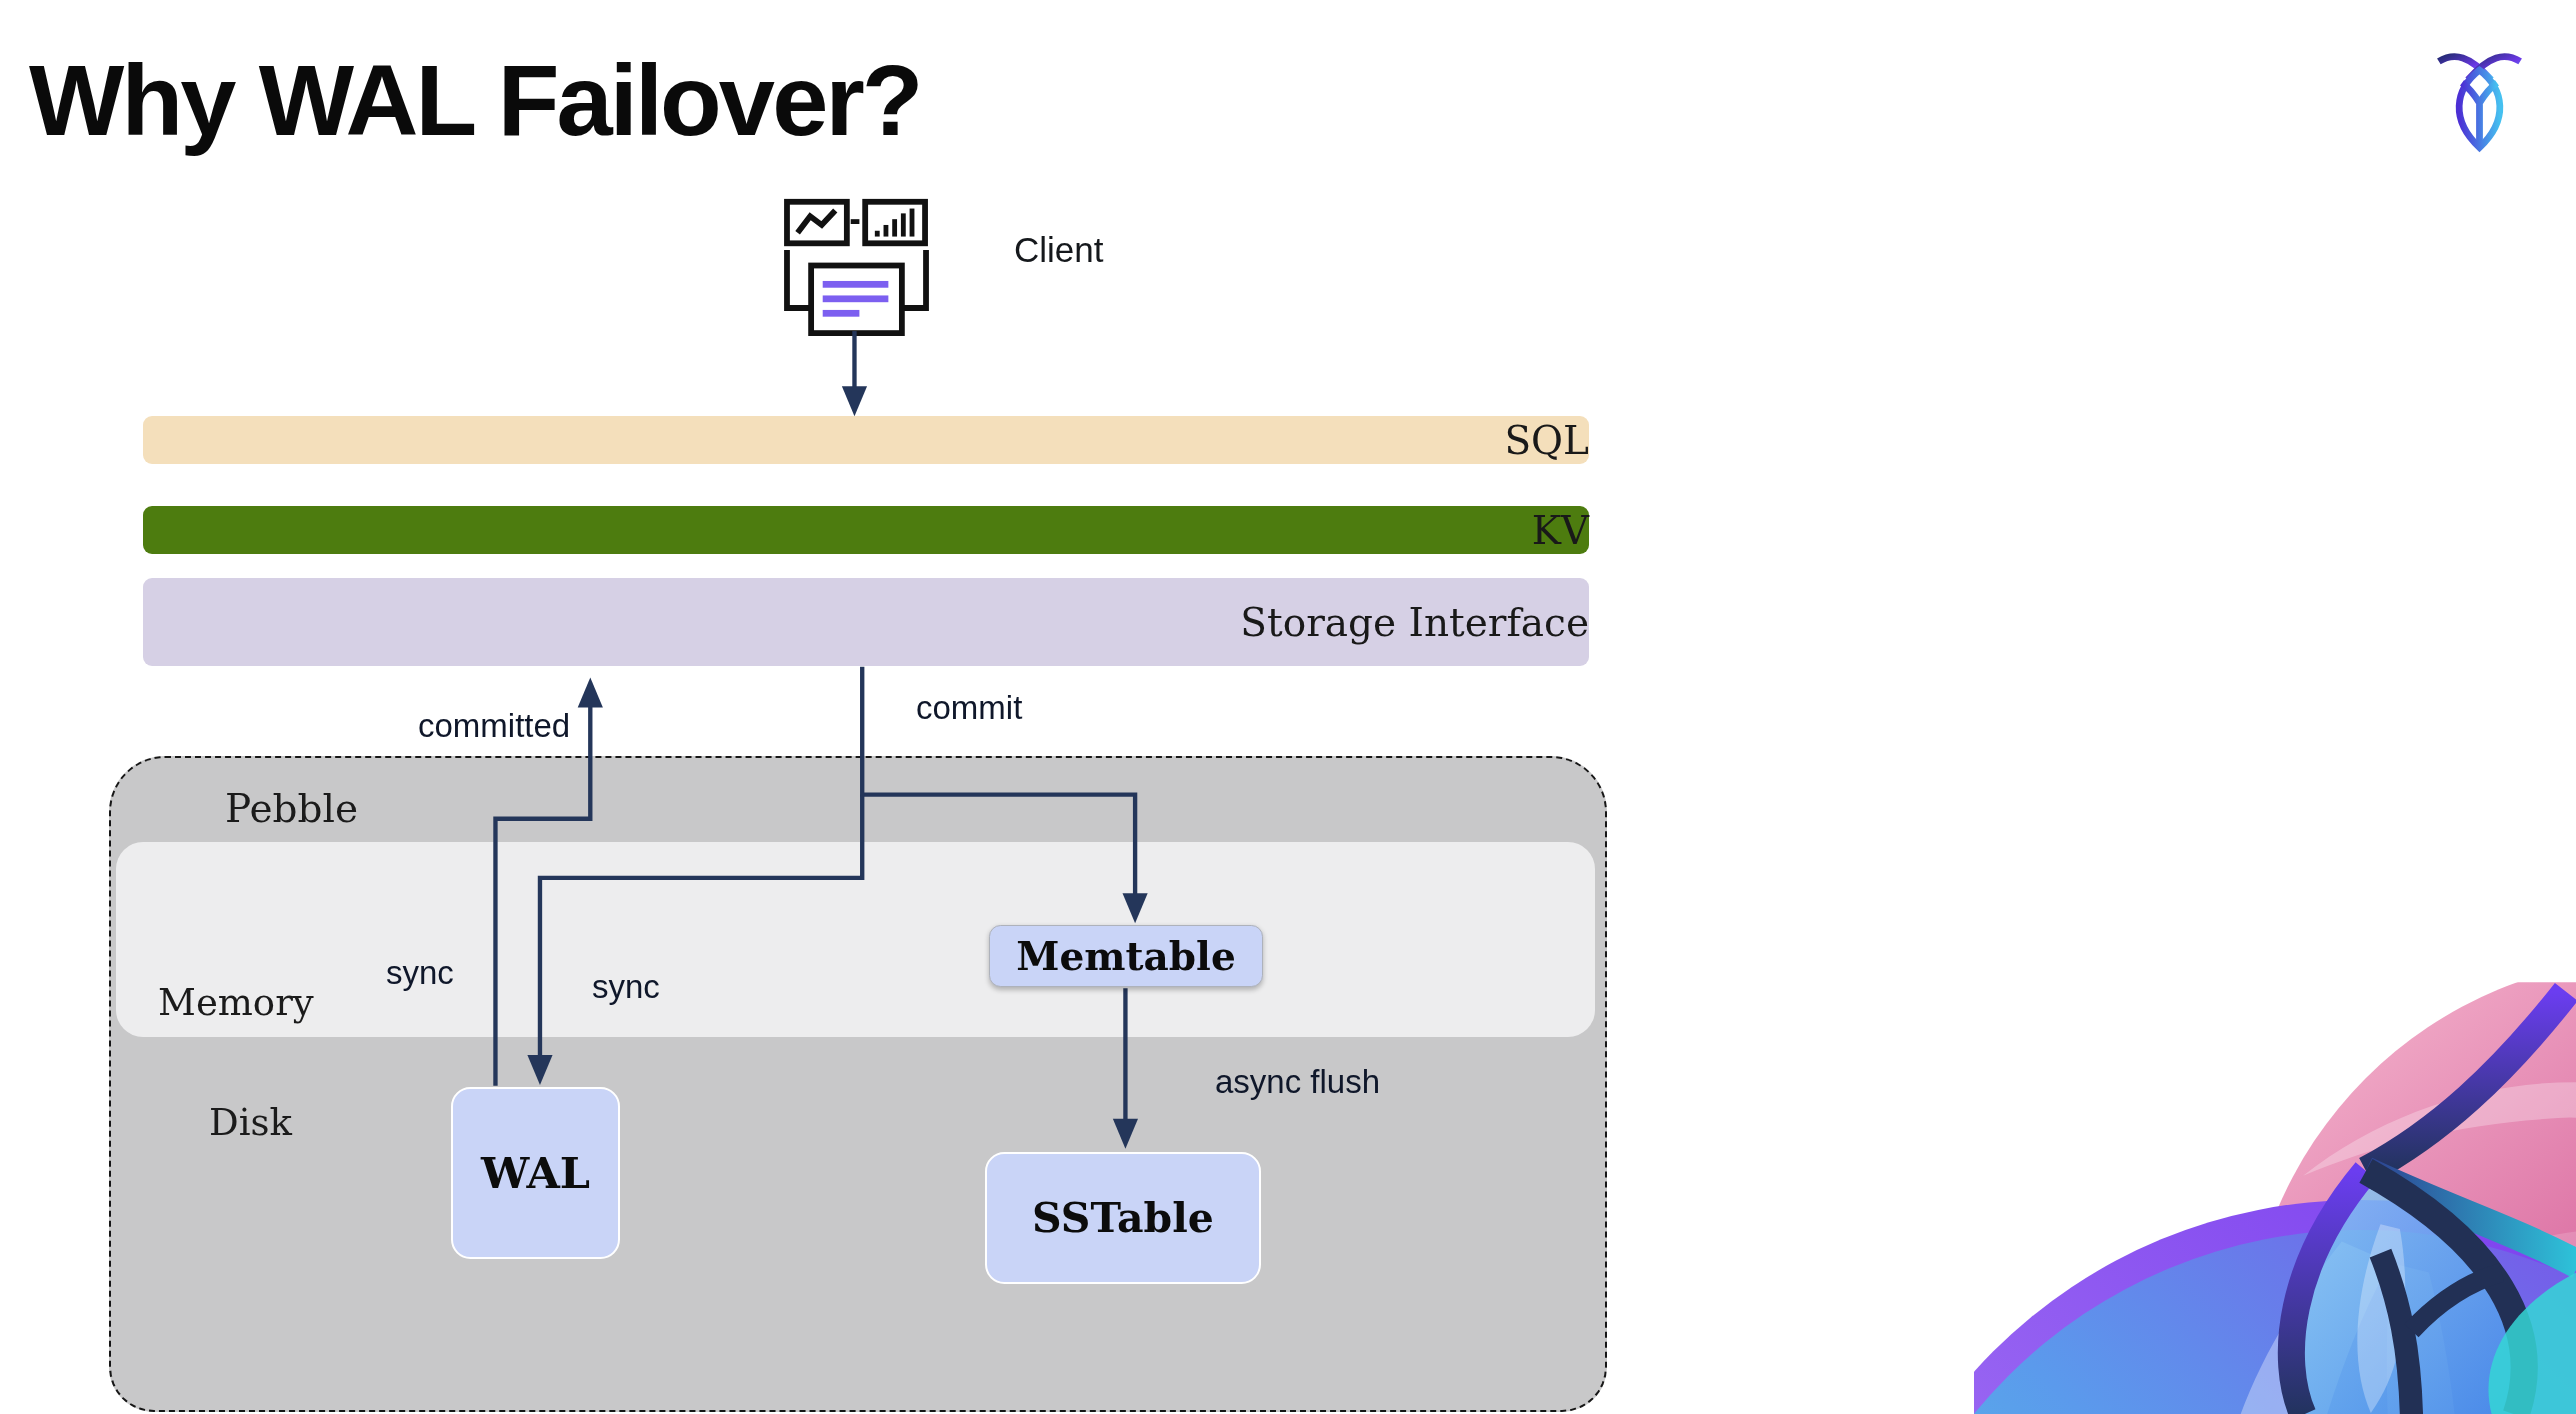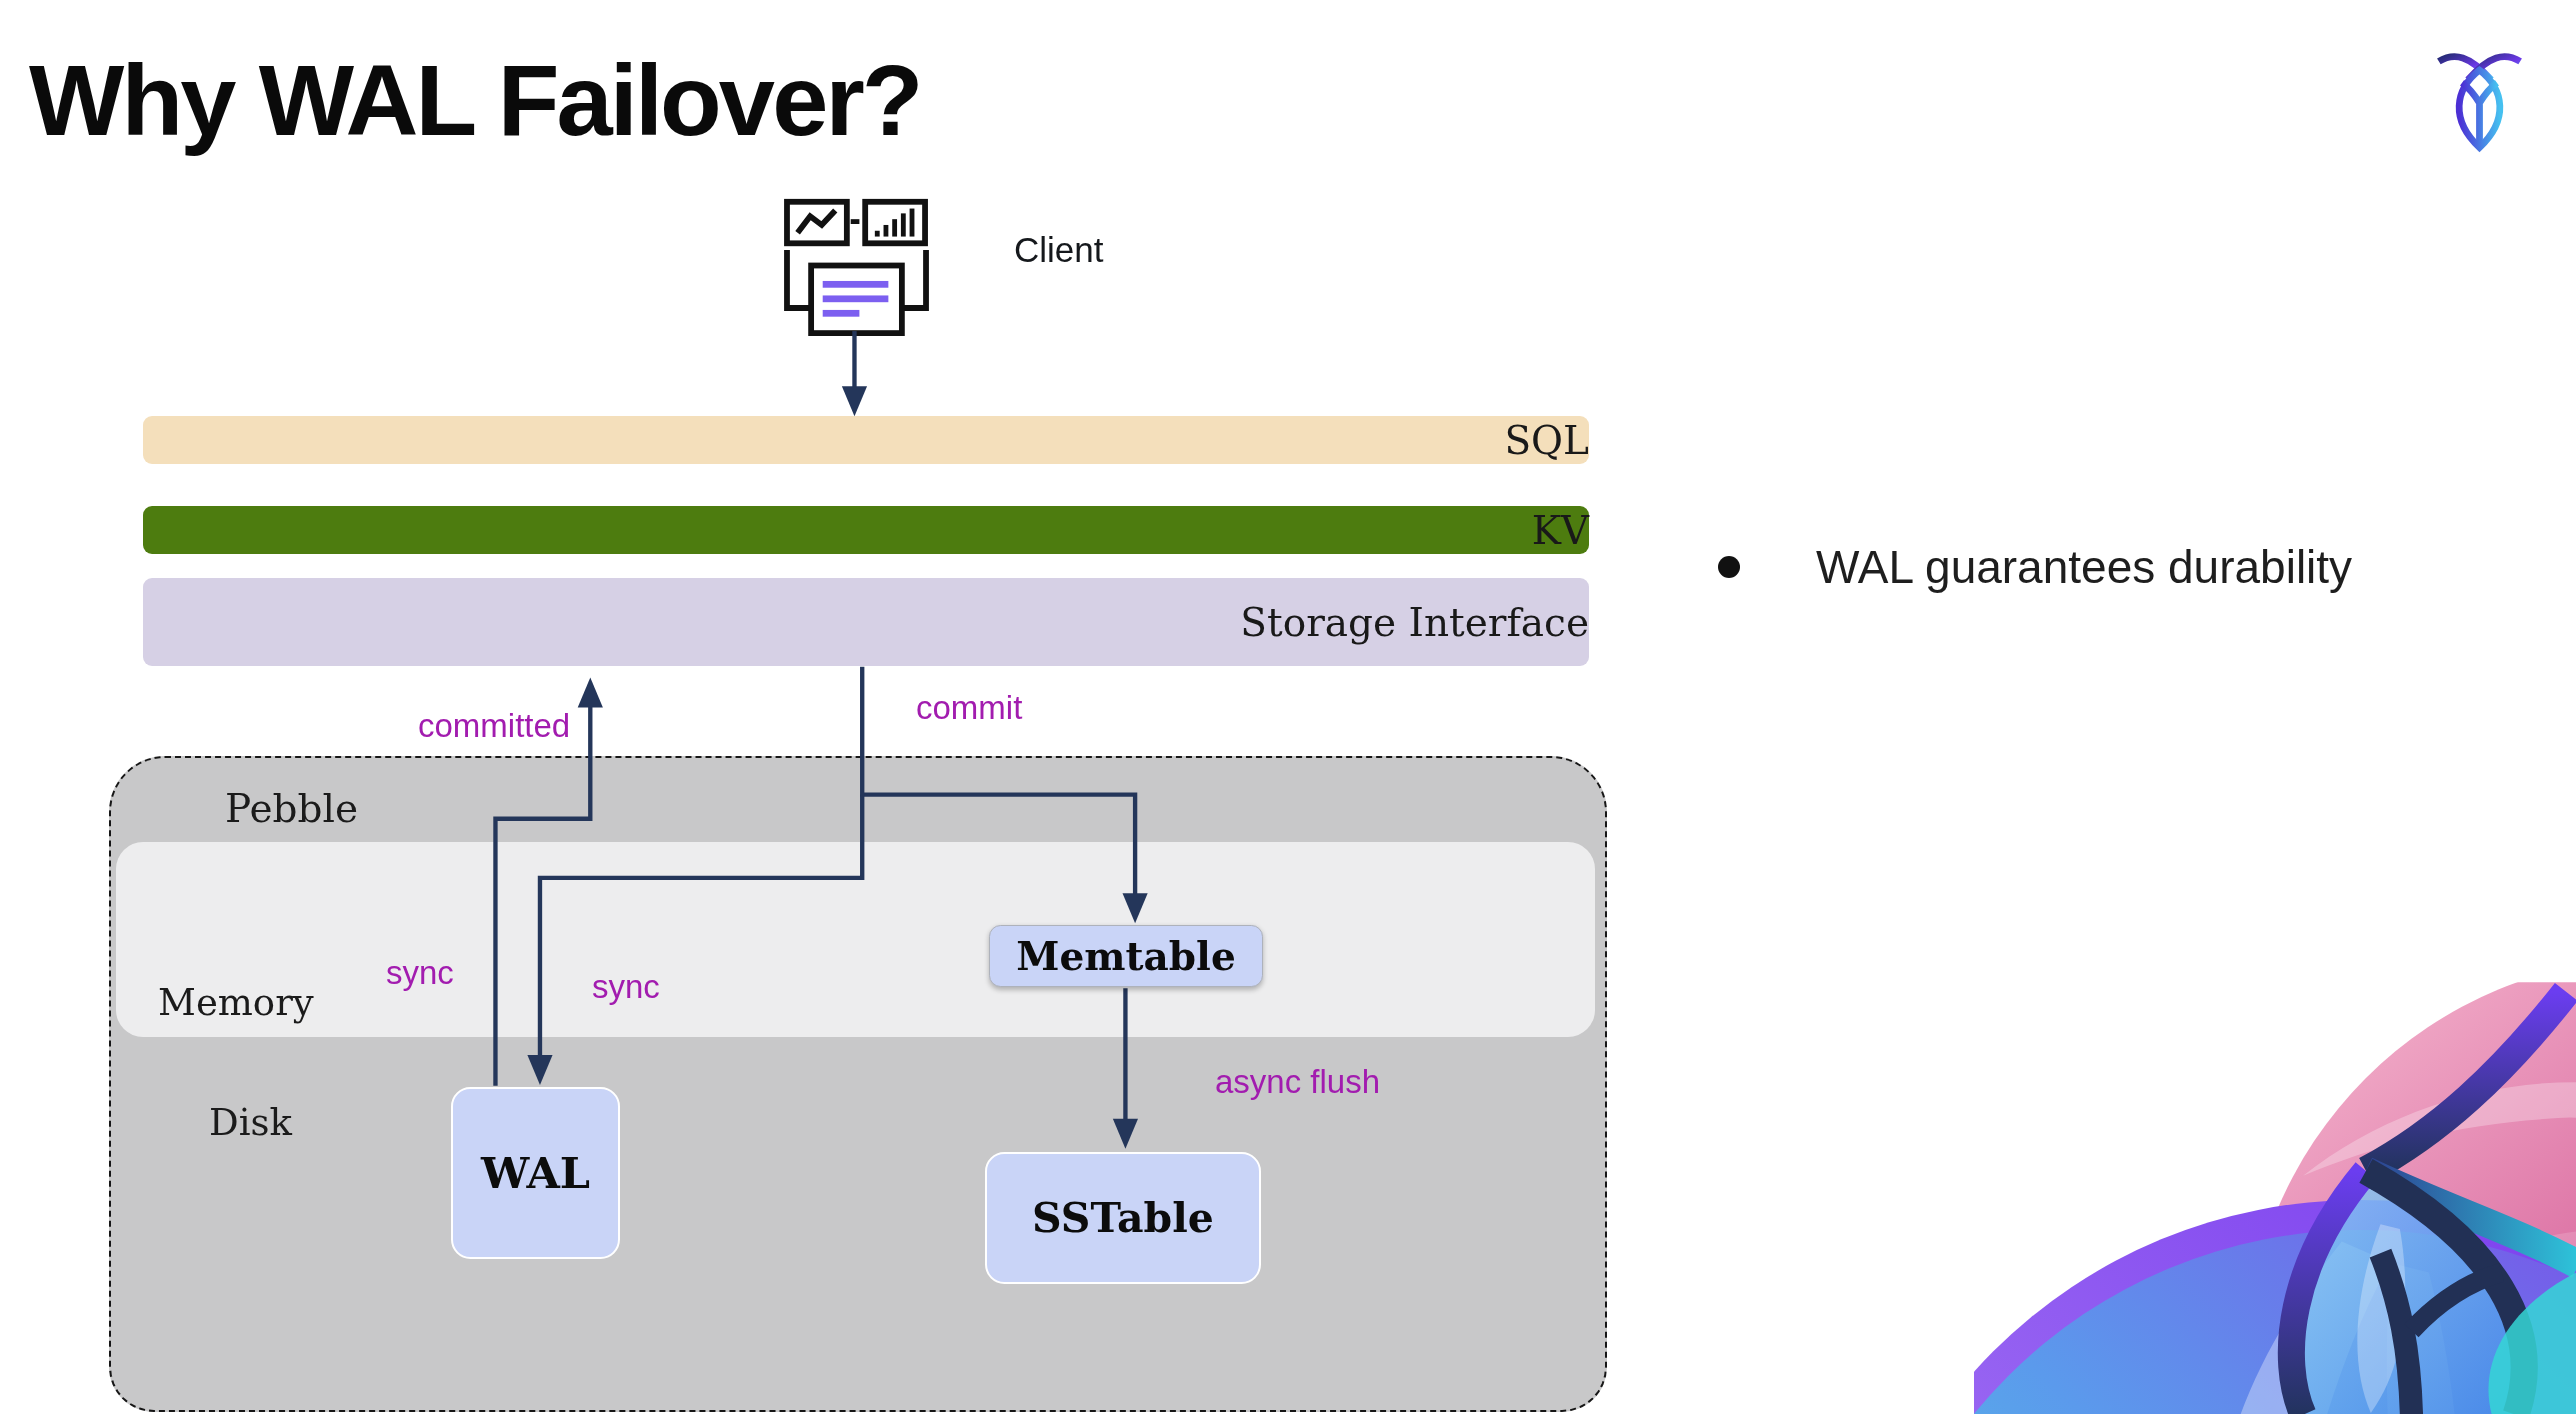--- a/index.html
+++ b/index.html
@@ -39,21 +39,21 @@
         justify-content:center;font-family:"DejaVu Serif",serif;font-weight:bold;
         color:#0c0c0c;box-sizing:border-box;}
   .node-wal{left:451px;top:1087px;width:169px;height:172px;border:2.9px solid #ffffff;
             border-radius:19.4px;font-size:43px;text-align:right;}
   .node-memtable{left:989px;top:925px;width:274px;height:62px;border:1.9px solid #aeb2bb;
             border-radius:11.6px;font-size:39px;box-shadow:0 2.9px 4.8px rgba(0,0,0,.25);}
   .node-sstable{left:985px;top:1152px;width:276px;height:132px;border:2.9px solid #ffffff;
             border-radius:19.4px;font-size:41px;}
 
   
-  .edge-label{position:absolute;font-size:33px;color:#a21caf;white-space:nowrap;}
+  .edge-label{position:absolute;font-size:33px;color:#0f172a;white-space:nowrap;}
   .lbl-committed{left:418px;top:707px;}
   .lbl-commit{left:916px;top:689px;}
   .lbl-sync-left{left:386px;top:954px;}
   .lbl-sync-right{left:592px;top:968px;}
   .lbl-async{left:1215px;top:1063px;}
 
   
   .connectors{position:absolute;left:0;top:0;z-index:4;pointer-events:none;}
   .node,.edge-label,.zone-label{z-index:5;}
 
@@ -160,24 +160,20 @@
   <div class="node node-wal">
     <span>WAL</span>
   </div>
   <div class="node node-memtable">
     <span>Memtable</span>
   </div>
   <div class="node node-sstable">
     <span>SSTable</span>
   </div>
 
-  <div class="bullet-row bullet-1">
-    <div class="bullet-dot"></div>
-    <div class="bullet-text">WAL guarantees durability</div>
-  </div>
 
   <div class="corner-art">
     <svg width="602" height="433" viewBox="0 0 622 447">
       <defs>
         <linearGradient id="pinkGrad" x1="0.15" y1="0" x2="0.9" y2="0.9">
           <stop offset="0" stop-color="#f3b1cb"></stop>
           <stop offset="0.45" stop-color="#d9699f"></stop>
           <stop offset="1" stop-color="#a83a88"></stop>
         </linearGradient>
         <linearGradient id="rimGrad" x1="0" y1="1" x2="1" y2="0">

